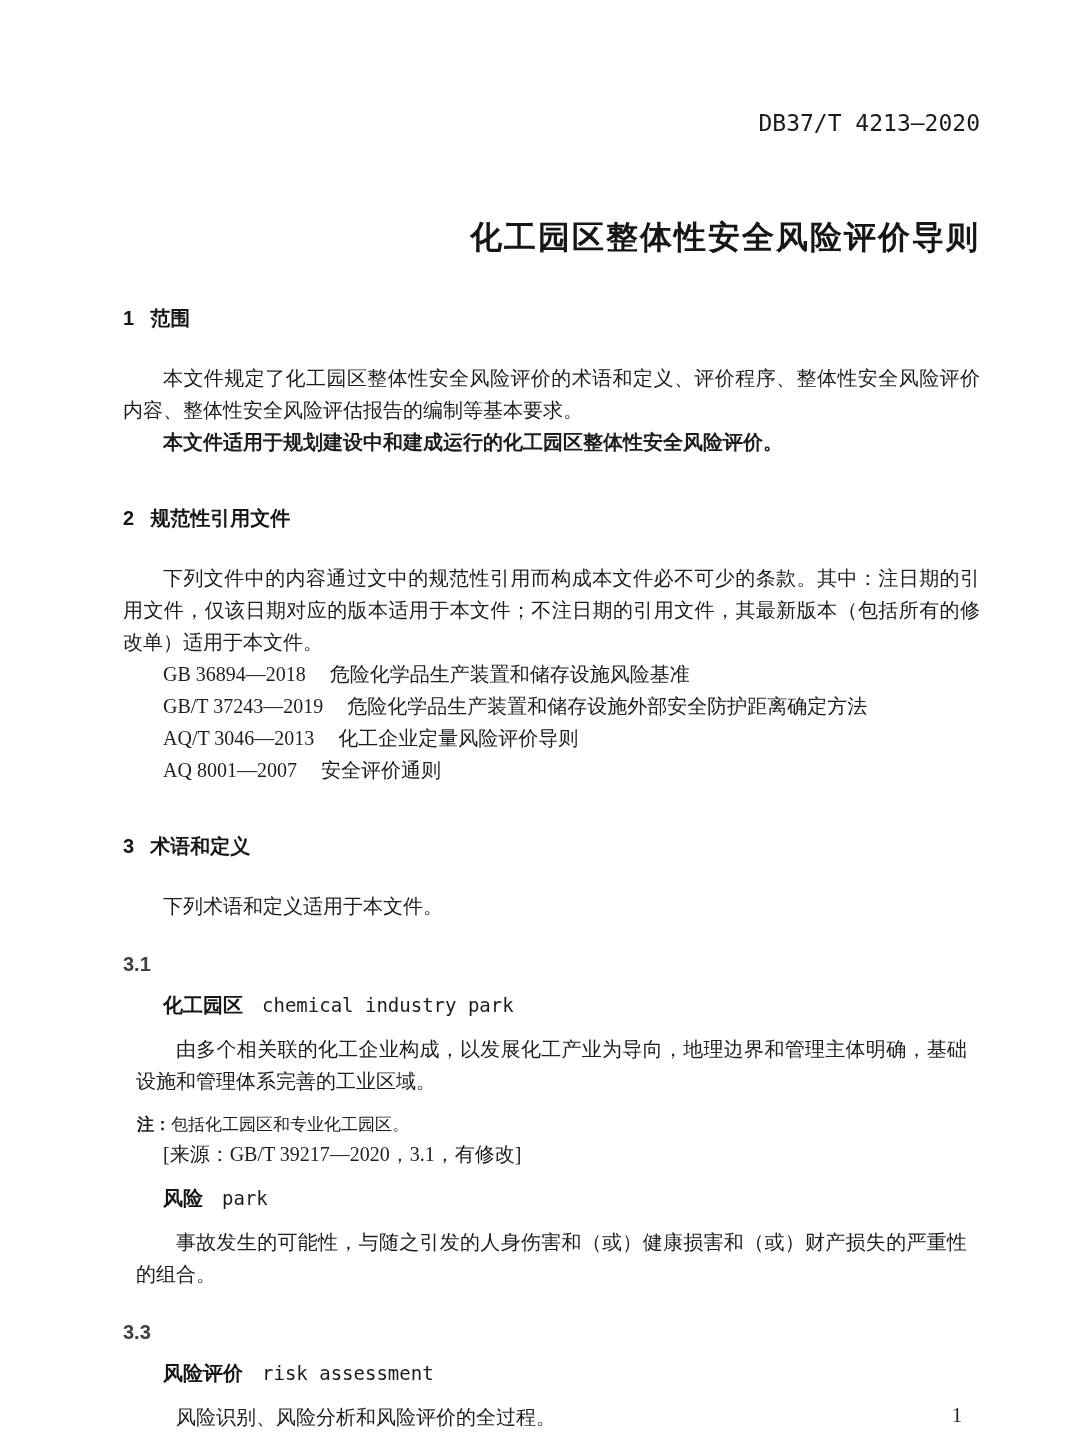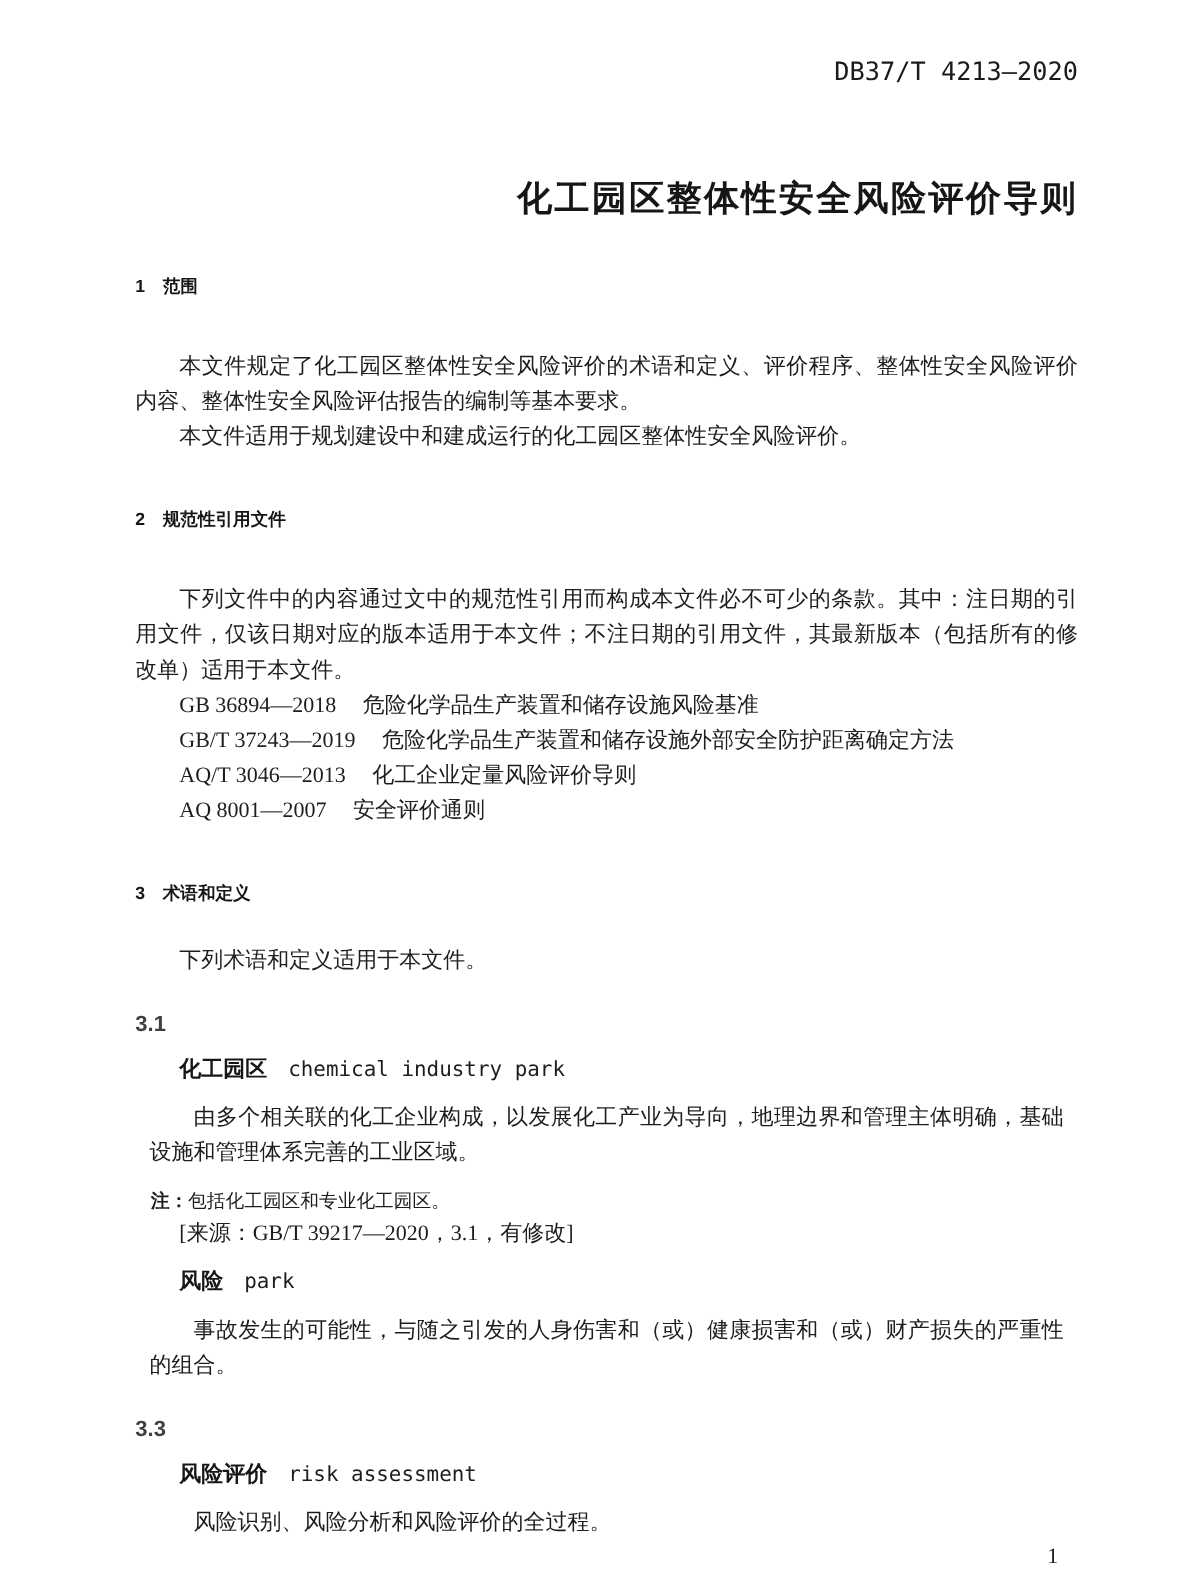--- a/index.html
+++ b/index.html
@@ -6,51 +6,51 @@
   .page{
     position:relative;
     width:1080px;height:1441px;
     background:#ffffff;
     color:#1d1d1d;
     overflow:hidden;
     font-family:"Liberation Serif","DejaVu Serif",serif;
   }
   .content{padding:0 100px 0 123px;}
   .doc-code{
-    padding-top:54px;
+    padding-top:111px;
     text-align:right;
     font-family:"DejaVu Sans Mono","Liberation Mono",monospace;
     font-size:23px;line-height:25px;
     color:#1a1a1a;
   }
   .doc-title{
     margin-top:80px;
     text-align:right;
     font-family:"Liberation Sans","DejaVu Sans",sans-serif;
     font-weight:bold;
     font-size:32px;line-height:42px;
     letter-spacing:2px;
     color:#161616;
   }
   .sec-heading{
     margin-top:48px;
     font-family:"Liberation Sans","DejaVu Sans",sans-serif;
     font-weight:bold;
-    font-size:16px;line-height:24px;
+    font-size:20px;line-height:24px;
     color:#161616;
   }
   .sec-heading .sec-num{margin-right:16px;}
   .body-p{
-    margin:44px 0 0 0;
+    margin:32px 0 0 0;
     font-size:20px;line-height:32px;
     text-align:justify;
     text-indent:2em;
     color:#1d1d1d;
   }
-  .body-p + .body-p{margin-top:0;}
+  .body-p + .body-p{margin-top:0;font-weight:bold;}
   .ref-list{margin-top:0;}
   .ref-line{
     font-size:20px;line-height:32px;
     padding-left:2em;
     color:#1d1d1d;
     white-space:nowrap;
   }
   .ref-code{margin-right:1.2em;text-align:center;}
   .terms-intro{margin-top:32px;}
   .term-block{margin:0;}

